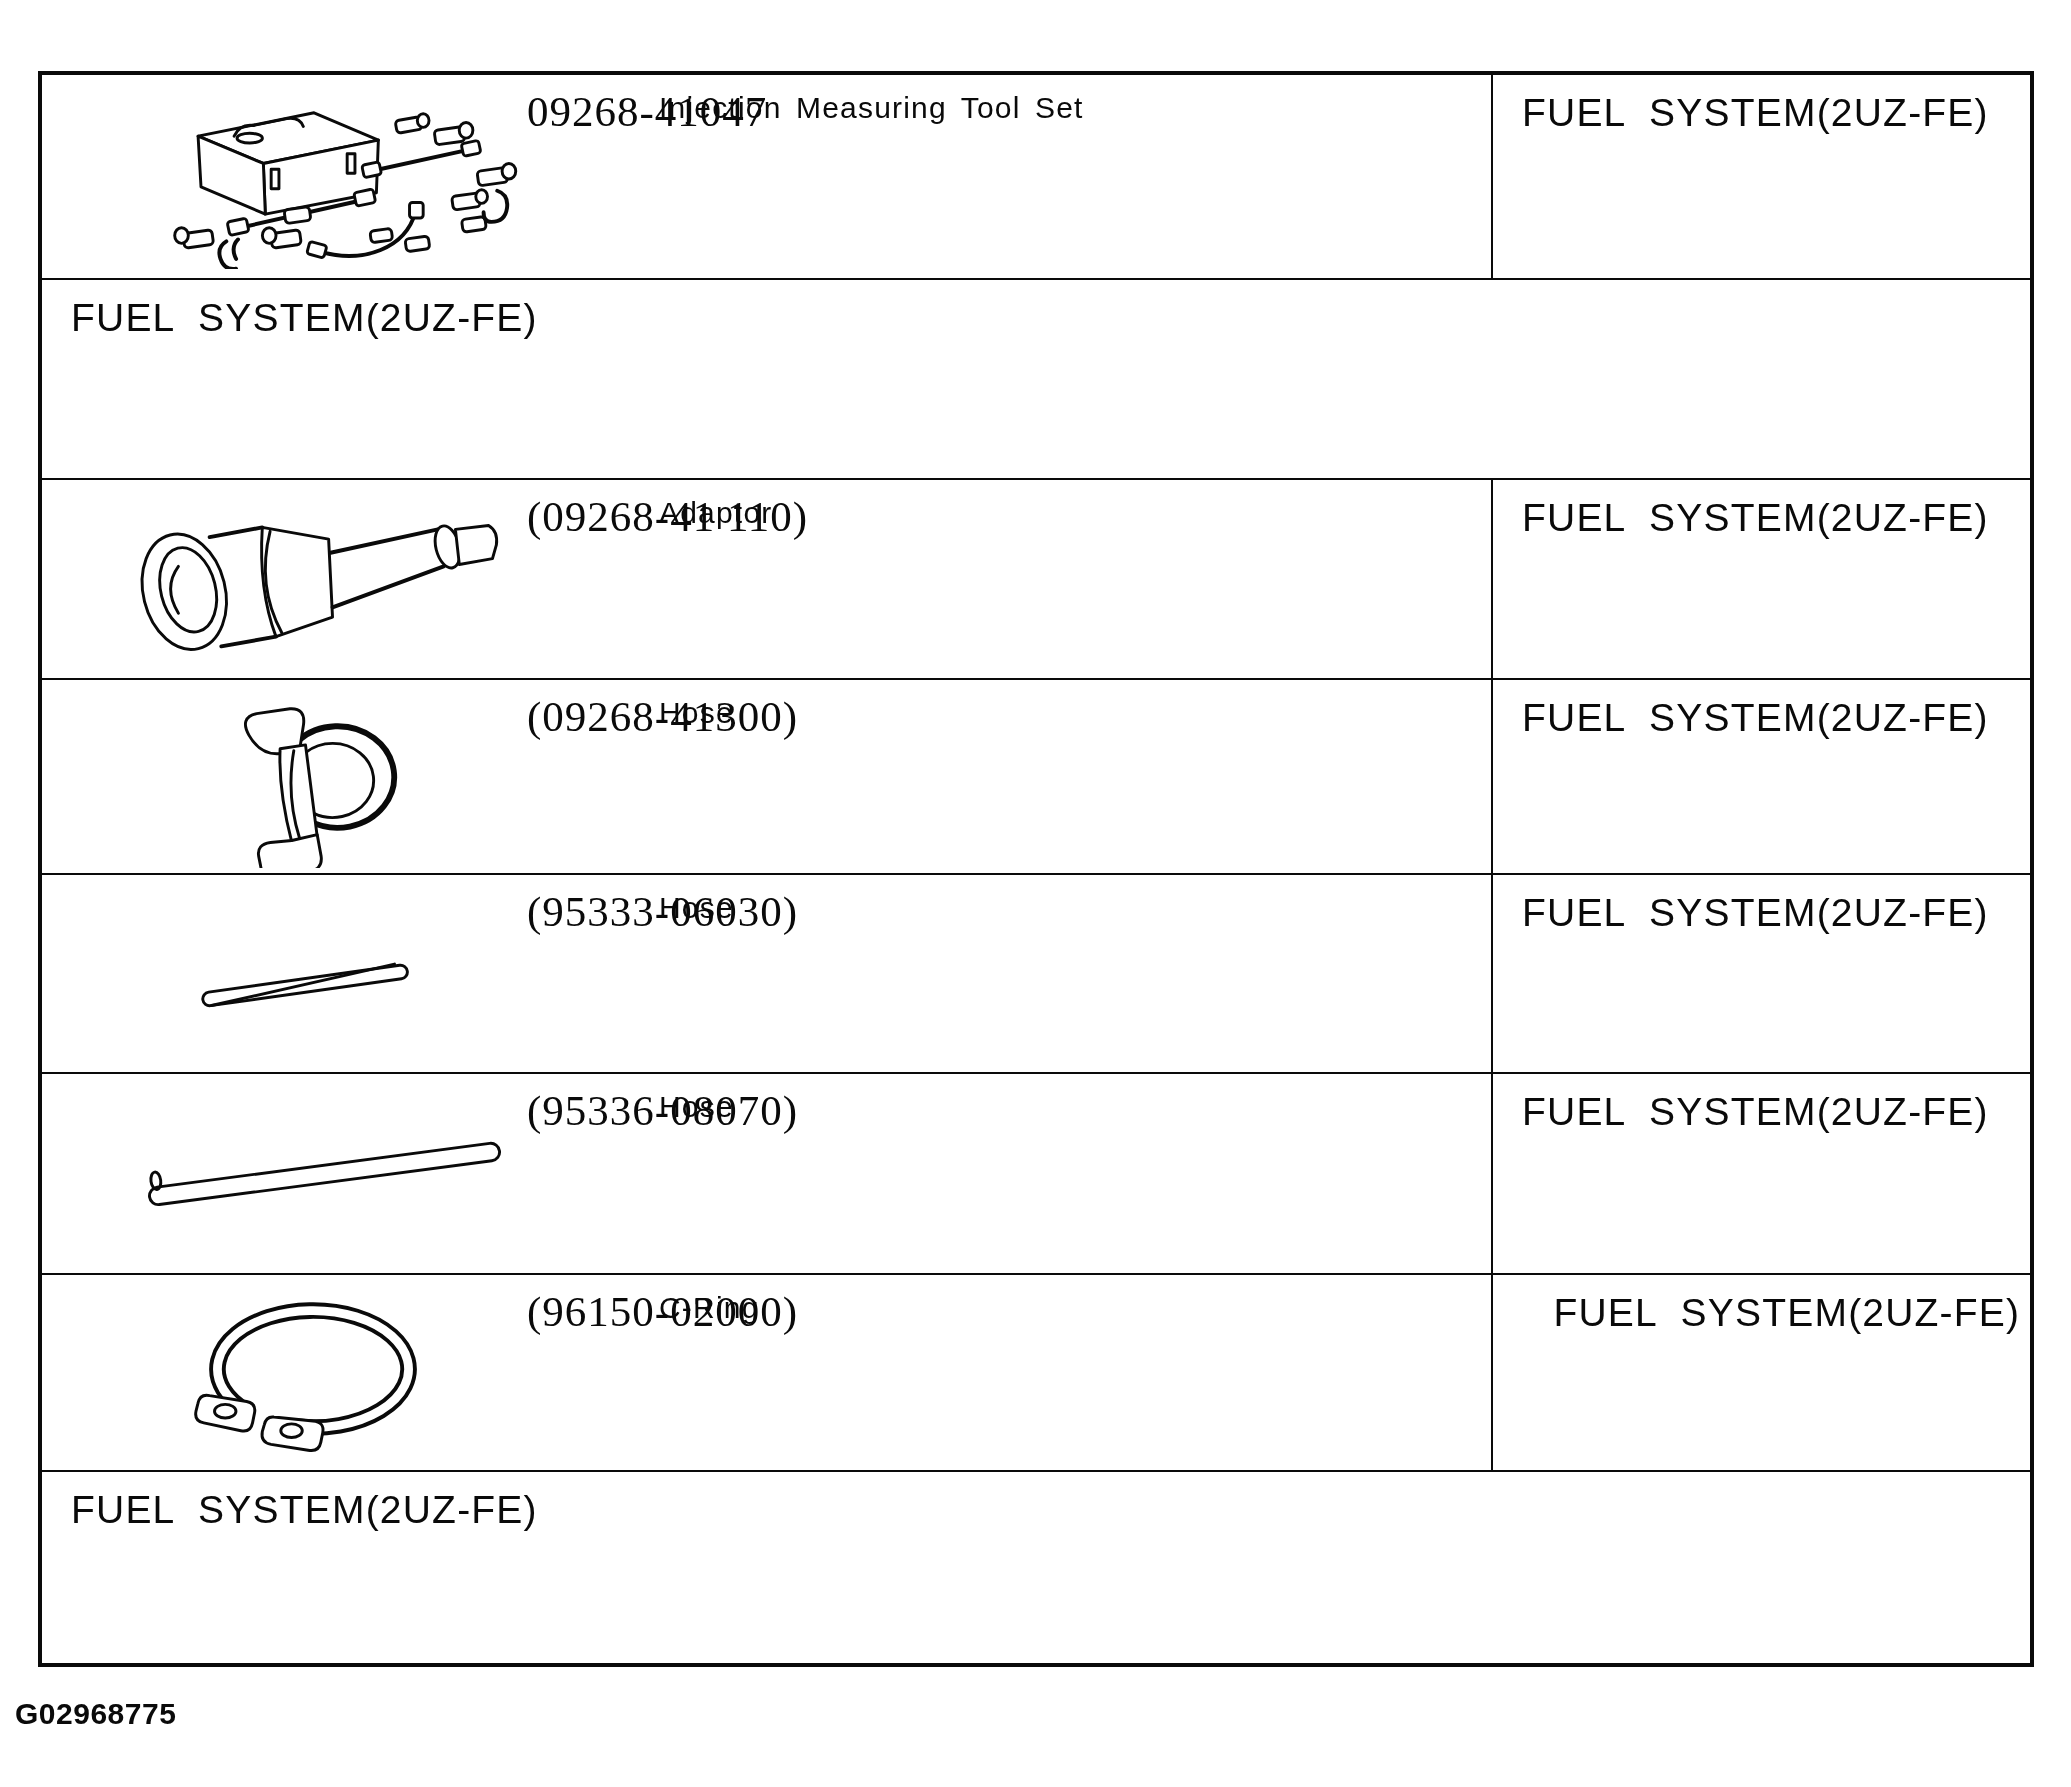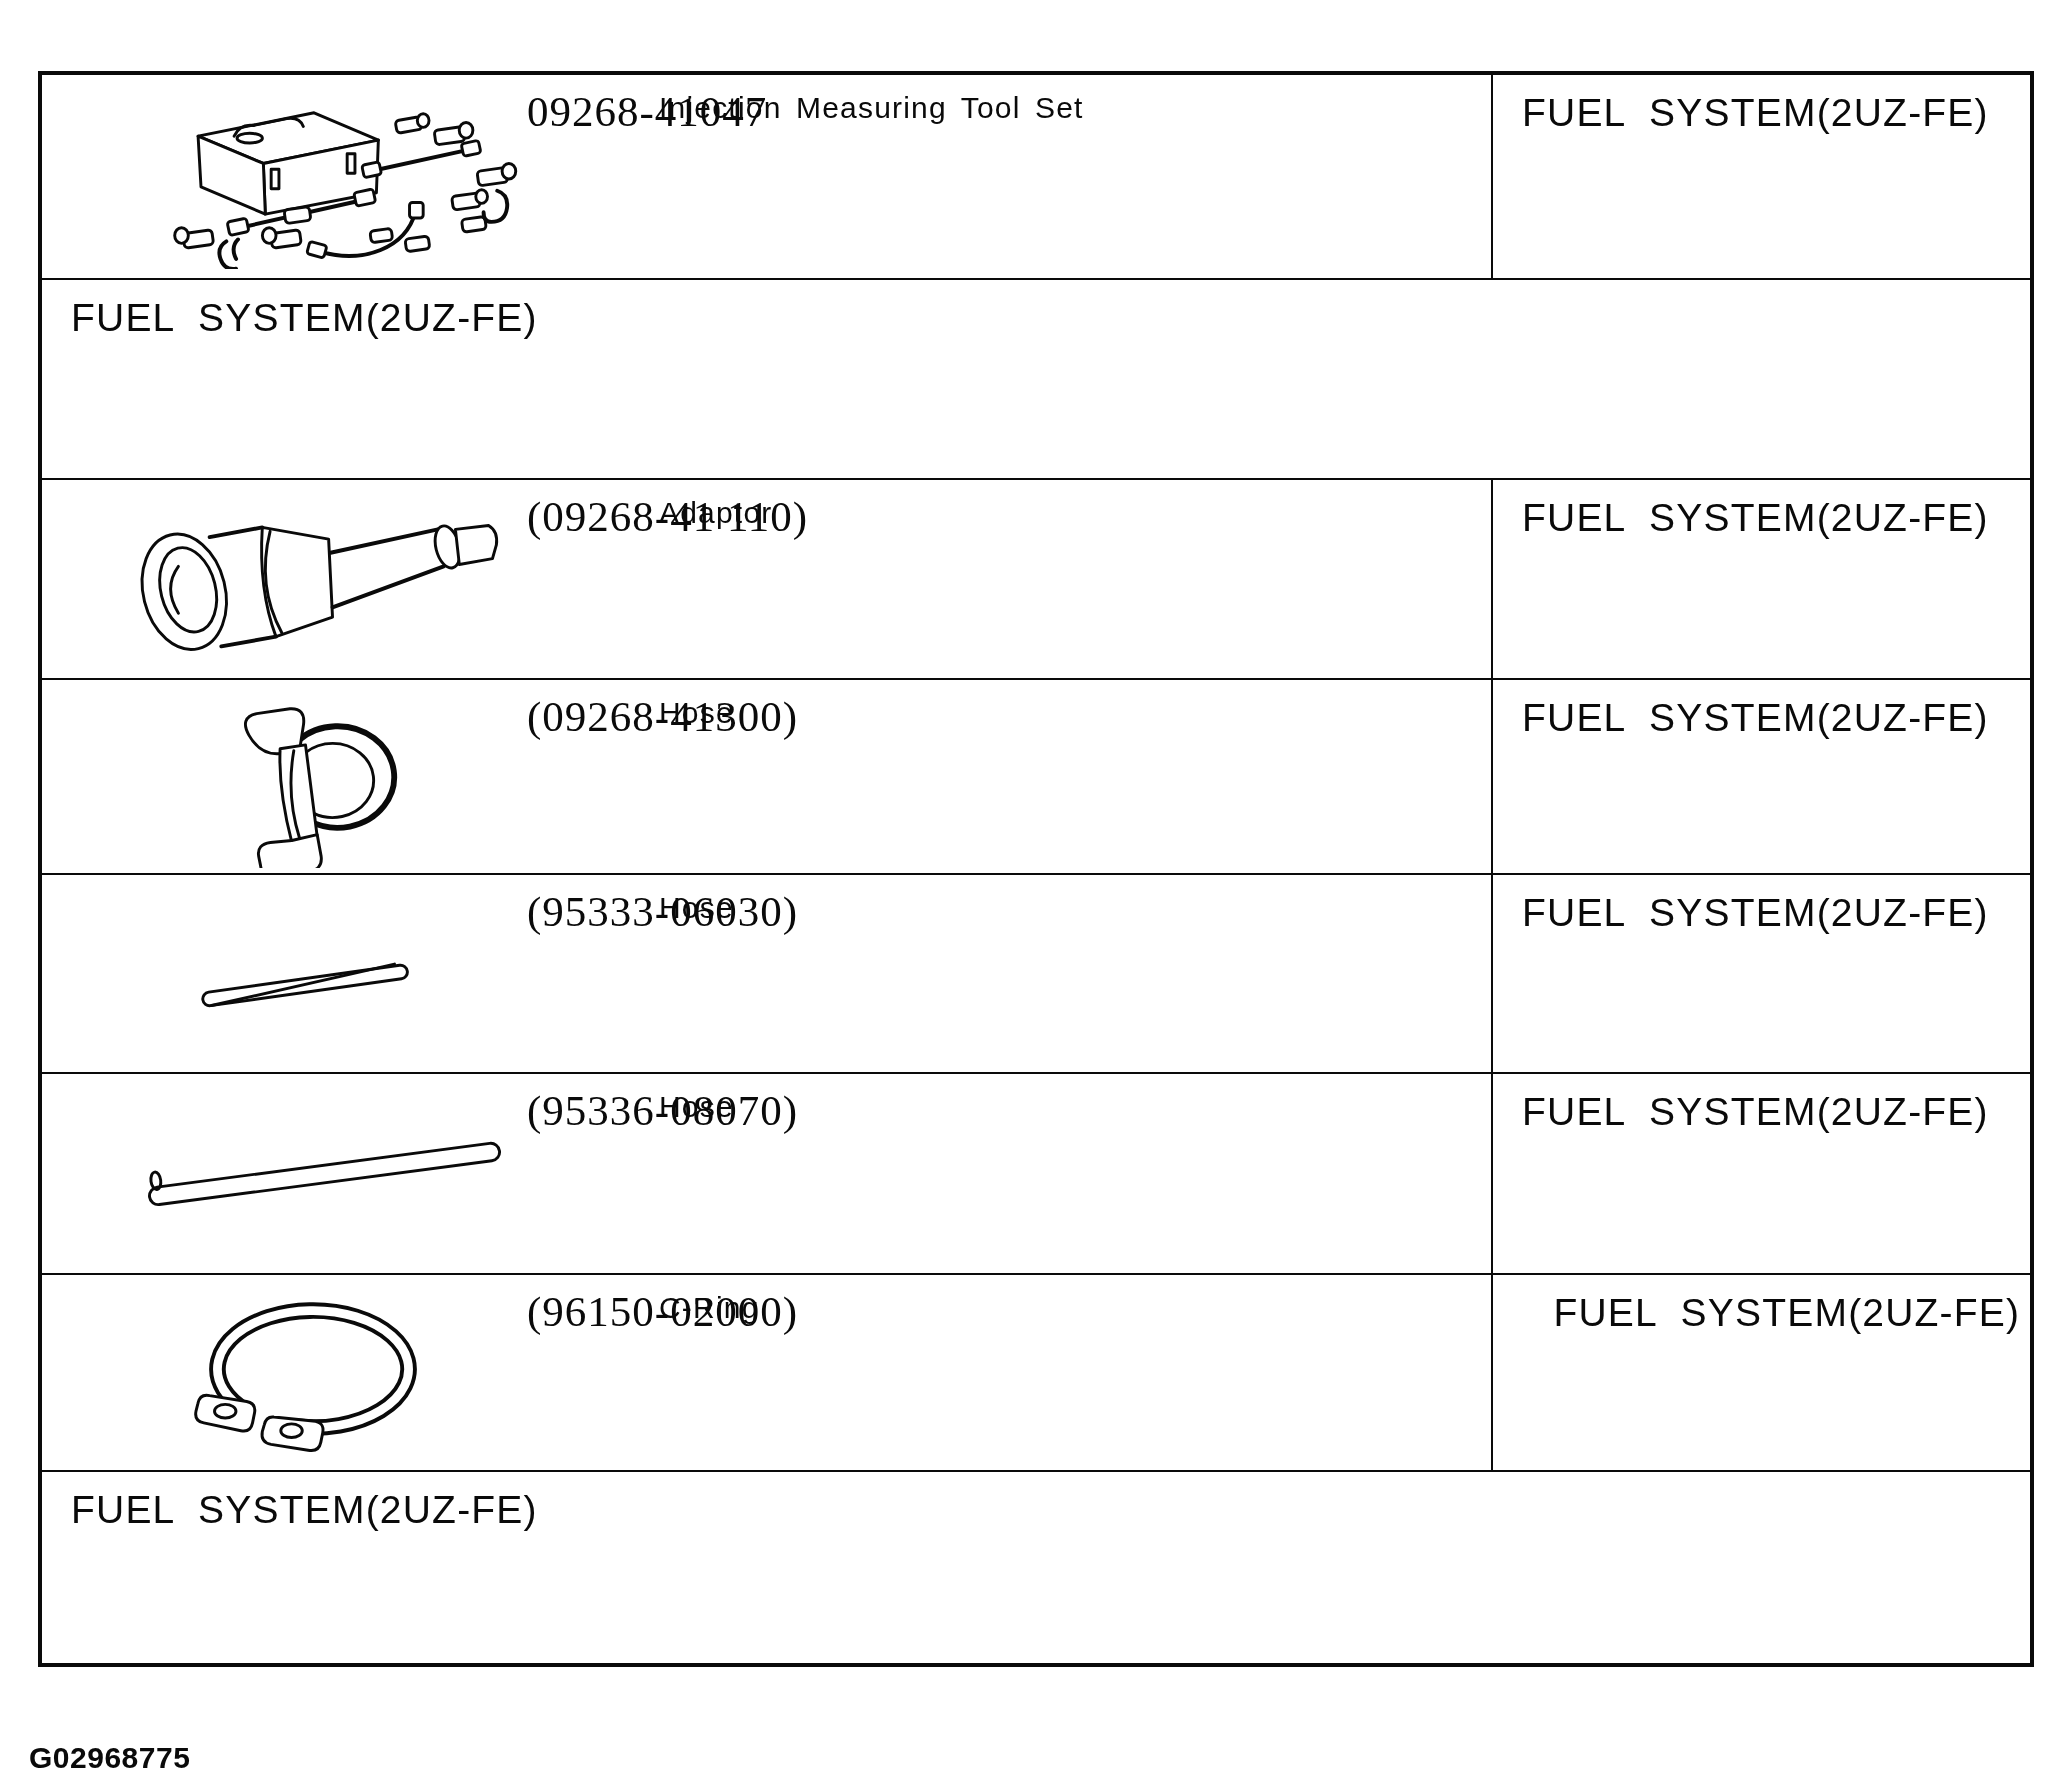--- a/index.html
+++ b/index.html
@@ -49,22 +49,22 @@
   .desc{
     position:absolute;left:617px;top:15.6px;
     font-size:30px;letter-spacing:1.2px;word-spacing:4.9px;
     white-space:pre;
   }
   .cat{
     font-size:39px;letter-spacing:1.2px;
     white-space:pre;
   }
   .footer-code{
-    position:absolute;left:29px;top:1697px;
-    font-size:30px;font-weight:bold;letter-spacing:0.5px;margin-top:44px;
+    position:absolute;left:15px;top:1697px;
+    font-size:30px;font-weight:bold;letter-spacing:0.5px;
   }
   svg{display:block;}
   .ln{fill:none;stroke:#0a0a0a;stroke-width:3;stroke-linecap:round;stroke-linejoin:round;}
   .ln2{fill:none;stroke:#0a0a0a;stroke-width:4;stroke-linecap:round;stroke-linejoin:round;}
   .lnth{fill:none;stroke:#0a0a0a;stroke-width:6;stroke-linecap:round;stroke-linejoin:round;}
   .wh{fill:#ffffff;stroke:#0a0a0a;stroke-width:3;stroke-linejoin:round;}
   .bk{fill:#0a0a0a;stroke:none;}
 </style>
 </head>
 <body>

